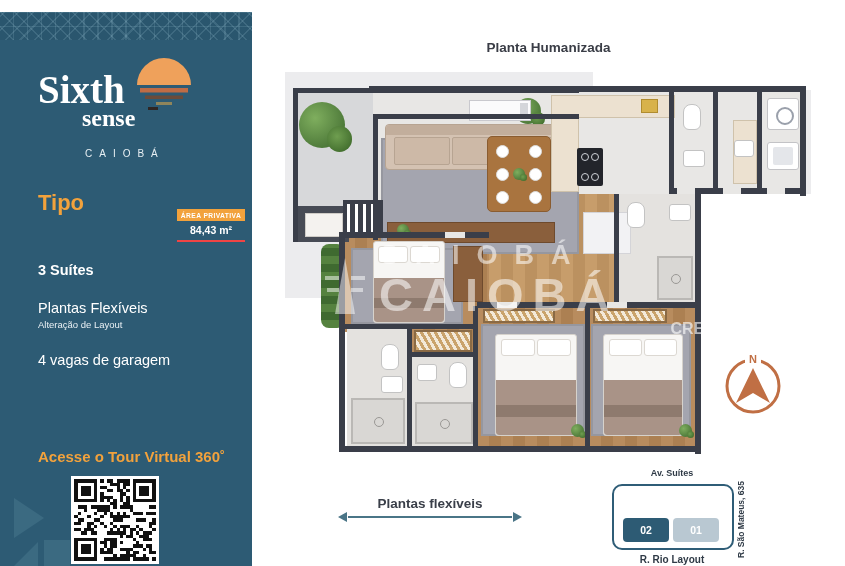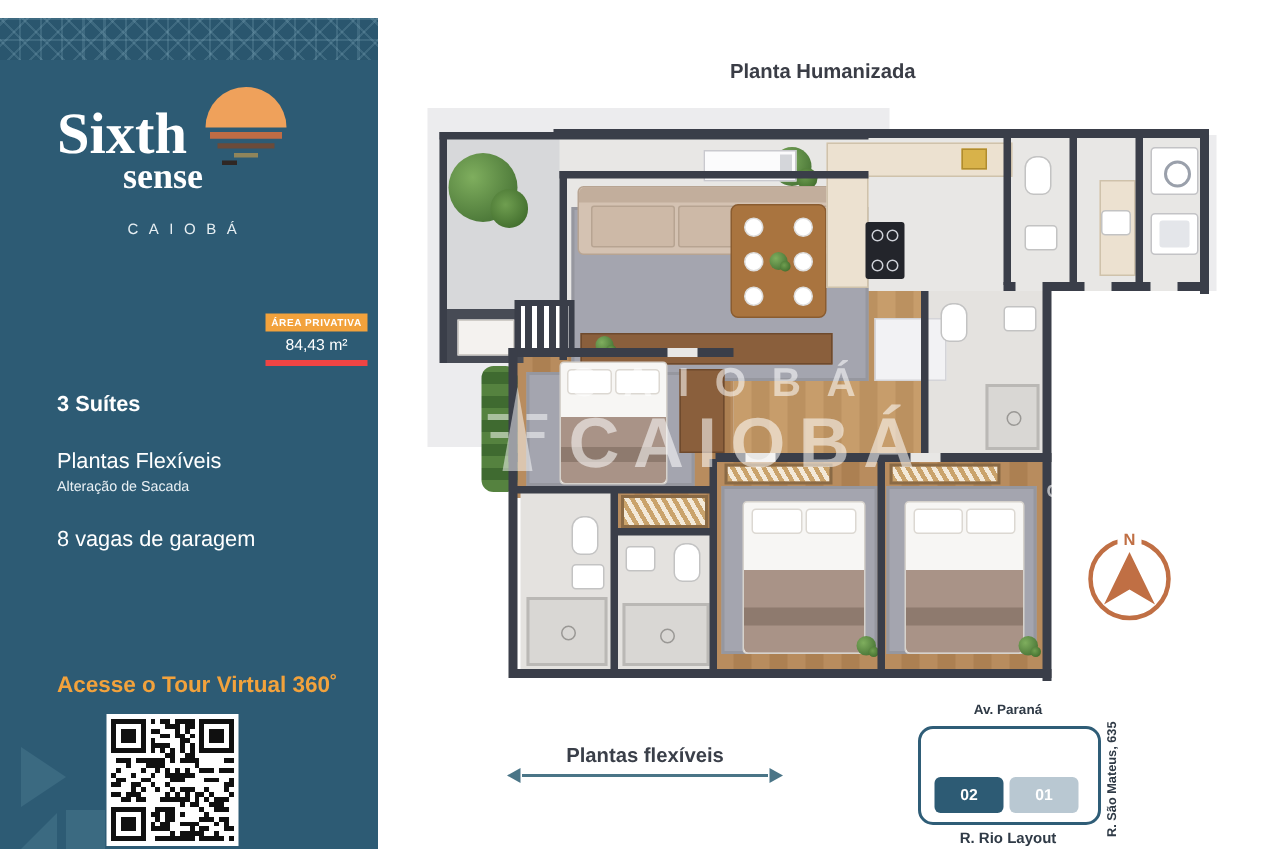--- a/index.html
+++ b/index.html
@@ -20,22 +20,22 @@
       font-family:"Liberation Serif","DejaVu Serif",serif;font-weight:bold;font-size:39px;line-height:1;}
   .logo .word2{position:absolute;left:44px;top:50px;z-index:2;color:#fff;
       font-family:"Liberation Serif","DejaVu Serif",serif;font-weight:bold;font-size:24px;line-height:1;}
   .logo .caioba{position:absolute;left:47px;top:92px;color:#e7eff3;font-size:10px;letter-spacing:7px;}
   .heading{position:absolute;left:38px;top:178px;line-height:1.15;}
   .heading .h1{color:#fff;font-weight:bold;font-size:19px;}
   .heading .h2{color:#f2a23c;font-weight:bold;font-size:22px;}
   .area-badge{position:absolute;left:177px;top:197px;width:68px;text-align:center;}
   .area-badge .ab-label{background:#f2a23c;color:#fff;font-size:6.7px;font-weight:bold;
       letter-spacing:.4px;padding:2.5px 0;}
-  .area-badge .ab-value{color:#fff;font-weight:normal;font-size:10.5px;padding:3px 0 4px 0;
-      border-bottom:4px solid #ef4444;}
+  .area-badge .ab-value{color:#fff;font-weight:bold;font-size:10.5px;padding:3px 0 4px 0;
+      border-bottom:2px solid #ef4444;}
   .features{position:absolute;left:38px;top:250px;width:170px;color:#fff;}
   .feat{margin-bottom:22px;}
   .feat .feat-text{font-size:14.5px;}
   .feat.bold .feat-text{font-weight:bold;}
   .feat .feat-note{font-size:9.5px;margin-top:3px;color:#e9f0f4;}
   .feat.wrap .feat-text{width:135px;line-height:1.35;}
   .tour-cta{position:absolute;left:38px;top:436px;color:#f2a23c;font-weight:bold;font-size:15px;cursor:pointer;}
   .qr-box{position:absolute;left:71px;top:464px;width:88px;height:88px;background:#fff;padding:0;}
   .qr-box svg{display:block;width:88px;height:88px;}
   .decor{position:absolute;background:rgba(150,195,212,.14);}
@@ -99,21 +99,21 @@
   .washer::after{content:"";position:absolute;left:50%;top:50%;width:14px;height:14px;margin:-7px;border:2px solid #9aa0ab;border-radius:50%;}
   .tank{position:absolute;width:30px;height:26px;background:#fff;border:1px solid #c3c3c6;border-radius:3px;z-index:3;}
   .tank::after{content:"";position:absolute;left:5px;top:4px;right:5px;bottom:4px;background:#e4e6ea;border-radius:2px;}
   .desk{background:#8a5f3c;border:1px solid #6e4a2d;z-index:3;}
 
   .watermark{position:absolute;left:40px;top:178px;width:460px;z-index:6;color:rgba(255,255,255,.55);}
   .wm-row{display:flex;align-items:flex-start;}
   .wm-icon{margin:18px 14px 0 0;opacity:.9;}
   .wm-l1{font-size:27px;font-weight:bold;letter-spacing:17px;}
   .wm-l2{font-size:47px;font-weight:bold;letter-spacing:9px;margin-top:2px;line-height:.95;}
-  .wm-creci{font-size:12px;font-weight:bold;color:rgba(255,255,255,.62);text-align:right;width:400px;margin-top:2px;}
+  .wm-creci{font-size:16px;font-weight:bold;color:rgba(255,255,255,.62);text-align:right;width:400px;margin-top:2px;}
 
   .compass{position:absolute;left:718px;top:348px;width:70px;height:70px;z-index:7;}
 
   .flex-note{position:absolute;left:330px;top:496px;width:200px;text-align:center;}
   .fn-title{color:#3a3f49;font-weight:bold;font-size:13.5px;}
   .fn-arrow{position:relative;height:10px;margin-top:1px;}
   .fn-line{position:absolute;left:18px;right:18px;top:4px;height:1.6px;background:#4a7587;}
   .fn-ah{position:absolute;top:0;width:0;height:0;border-top:5px solid transparent;border-bottom:5px solid transparent;}
   .fn-ah.left{left:8px;border-right:9px solid #4a7587;}
   .fn-ah.right{right:8px;border-left:9px solid #4a7587;}
@@ -145,37 +145,38 @@
         <rect x="11" y="37.5" width="38" height="3.5" fill="#6B4B3A"></rect>
         <rect x="22" y="44" width="16" height="3" fill="#8F855B"></rect>
         <rect x="14" y="49" width="10" height="3" fill="#2F2724"></rect>
       </svg>
       <div class="word1">Sixth</div>
       <div class="word2">sense</div>
       <div class="caioba" style="white-space: nowrap;">CAIOBÁ</div>
     </div>
 
     <div class="heading">
+      <div class="h2">Tipo</div>
     </div>
 
     <div class="area-badge">
       <div class="ab-label">ÁREA PRIVATIVA</div>
       <div class="ab-value">84,43 m²</div>
     </div>
 
     <div class="features">
       <div class="feat bold">
         <div class="feat-text">3 Suítes</div>
       </div>
       <div class="feat">
         <div class="feat-text">Plantas Flexíveis</div>
-        <div class="feat-note">Alteração de Sacada</div>
+        <div class="feat-note">Alteração de Layout</div>
       </div>
       <div class="feat">
-        <div class="feat-text">8 vagas de garagem</div>
+        <div class="feat-text">4 vagas de garagem</div>
       </div>
     </div>
 
     <div class="tour-cta">Acesse o Tour Virtual 360˚</div>
 
     <div class="qr-box">
       <svg id="qr" viewBox="-1 -1 27 27" shape-rendering="crispEdges">
           <rect x="0" y="0" width="1" height="1" fill="#101010"></rect>
           <rect x="1" y="0" width="1" height="1" fill="#101010"></rect>
           <rect x="2" y="0" width="1" height="1" fill="#101010"></rect>
@@ -668,21 +669,21 @@
   <div class="flex-note">
     <div class="fn-title">Plantas flexíveis</div>
     <div class="fn-arrow">
       <div class="fn-line"></div>
       <div class="fn-ah left"></div>
       <div class="fn-ah right"></div>
     </div>
   </div>
 
   <div class="loc">
-    <div class="loc-top">Av. Paraná</div>
+    <div class="loc-top">Av. Suítes</div>
     <div class="loc-rect">
       <div class="unit u02">02</div>
       <div class="unit u01">01</div>
     </div>
     <div class="loc-bottom">R. Rio Layout</div>
     <div class="loc-right">R. São Mateus, 635</div>
   </div>
 
 </div>
 

